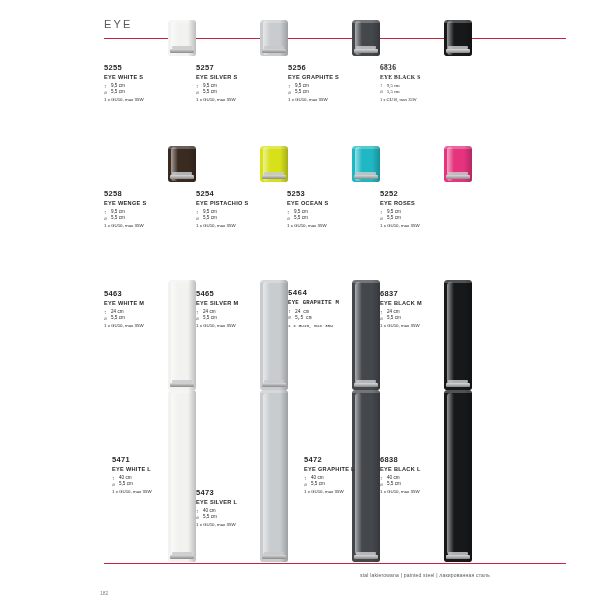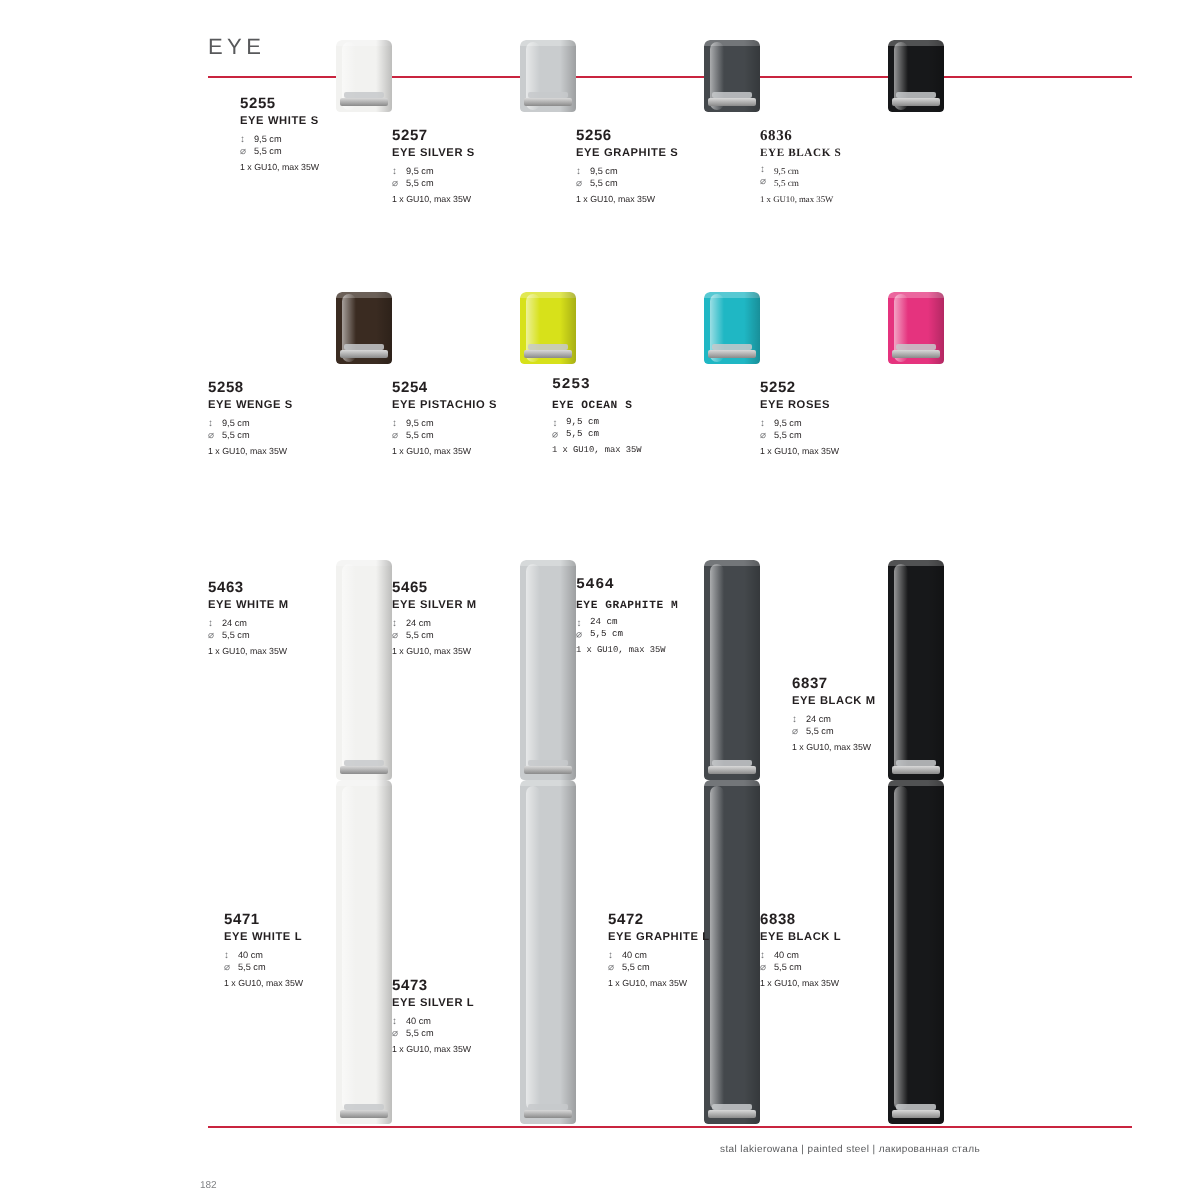--- a/index.html
+++ b/index.html
@@ -224,21 +224,21 @@
   <div id="rows-host">
       <div class="row" style="top: 0px;">
         <div class="lamp" style="left: 168px; width: 28px; height: 36px; top: 20px;">
           <div class="body" style="background: rgb(242, 242, 240);"></div>
           <div class="top"></div>
           <div class="gloss"></div>
           <div class="shade"></div>
           <div class="lens"></div>
           <div class="ring"></div>
         </div>
-        <div class="label-block" style="left: 104px; top: 47px; margin-left: 16px;">
+        <div class="label-block" style="left: 104px; top: 63px;">
           <div class="code">5255</div>
           <div class="name">EYE WHITE S</div>
           <div class="specs">
             <div class="spec-line">
               <span class="spec-ico">↕</span>
               <span>9,5 cm</span>
             </div>
             <div class="spec-line">
               <span class="spec-ico">⌀</span>
               <span>5,5 cm</span>
@@ -364,21 +364,21 @@
           <div class="bulb-line">1 x GU10, max 35W</div>
         </div>
         <div class="lamp" style="left: 352px; width: 28px; height: 36px; top: 146px;">
           <div class="body" style="background: rgb(31, 183, 196);"></div>
           <div class="top"></div>
           <div class="gloss"></div>
           <div class="shade"></div>
           <div class="lens"></div>
           <div class="ring"></div>
         </div>
-        <div class="label-block" style="left: 276px; top: 189px; font-family: Liberation Mono, monospace;">
+        <div class="label-block" style="left: 287px; top: 189px;">
           <div class="code">5253</div>
           <div class="name">EYE OCEAN S</div>
           <div class="specs">
             <div class="spec-line">
               <span class="spec-ico">↕</span>
               <span>9,5 cm</span>
             </div>
             <div class="spec-line">
               <span class="spec-ico">⌀</span>
               <span>5,5 cm</span>
@@ -481,21 +481,21 @@
           <div class="bulb-line">1 x GU10, max 35W</div>
         </div>
         <div class="lamp" style="left: 444px; width: 28px; height: 110px; top: 280px;">
           <div class="body" style="background: rgb(23, 24, 26);"></div>
           <div class="top"></div>
           <div class="gloss"></div>
           <div class="shade"></div>
           <div class="lens"></div>
           <div class="ring"></div>
         </div>
-        <div class="label-block" style="left: 396px; top: 289px; margin-top: 48px;">
+        <div class="label-block" style="left: 380px; top: 289px;">
           <div class="code">6837</div>
           <div class="name">EYE BLACK M</div>
           <div class="specs">
             <div class="spec-line">
               <span class="spec-ico">↕</span>
               <span>24 cm</span>
             </div>
             <div class="spec-line">
               <span class="spec-ico">⌀</span>
               <span>5,5 cm</span>

